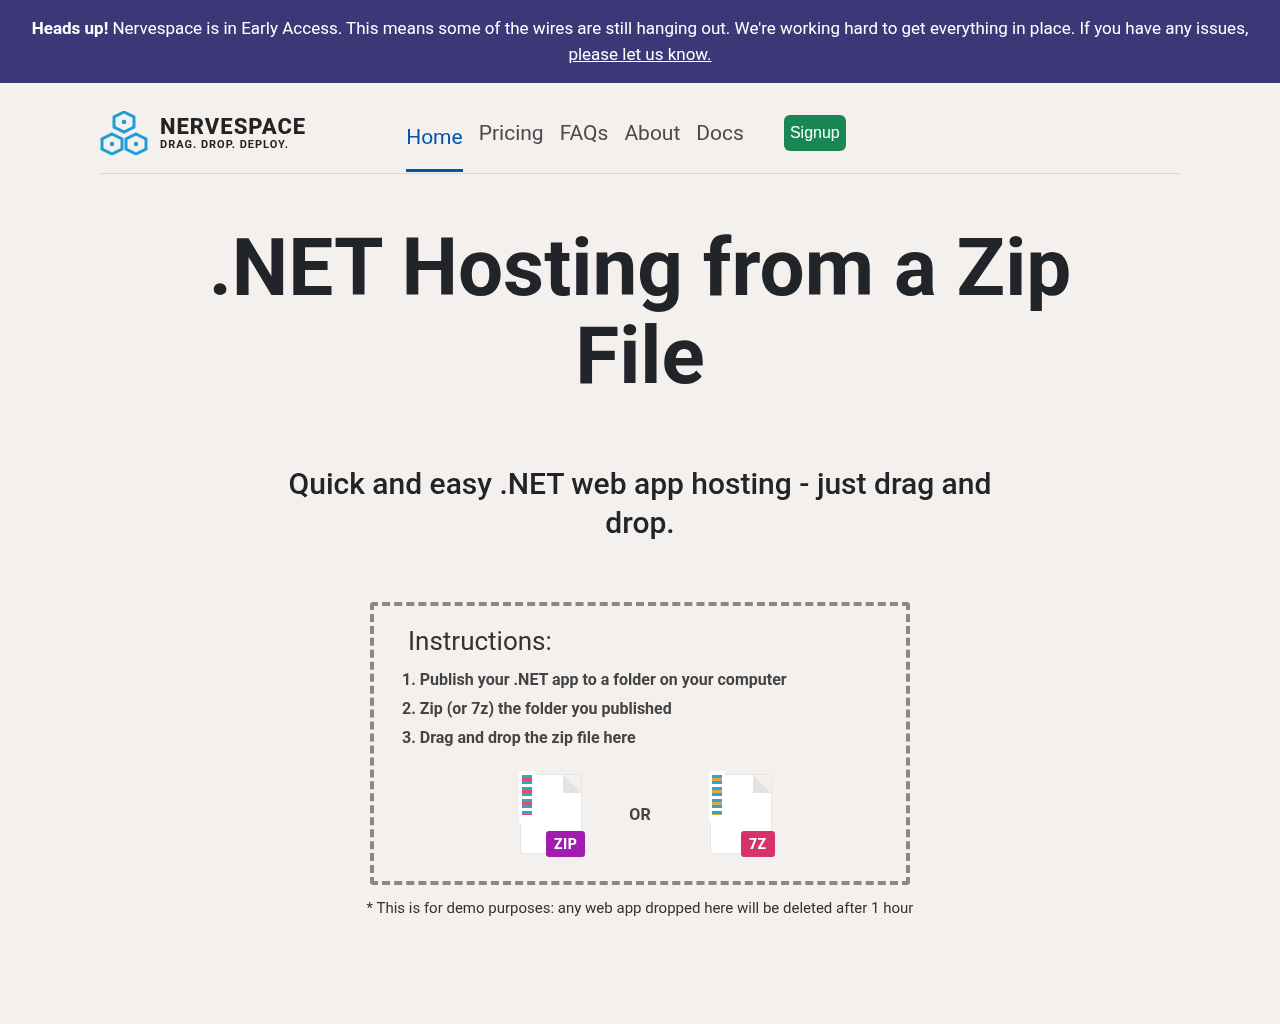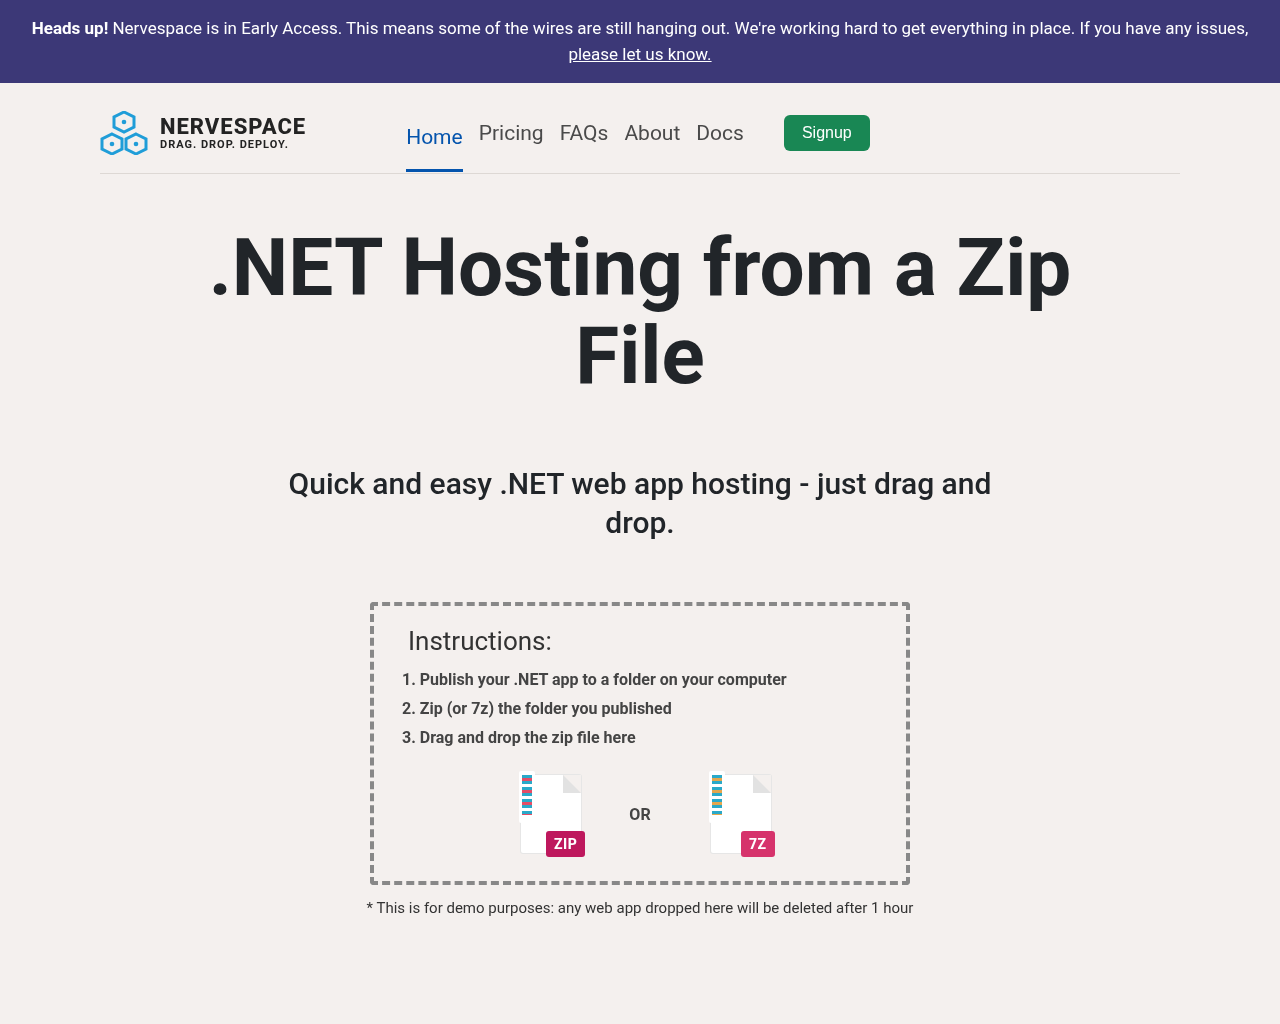--- a/index.html
+++ b/index.html
@@ -83,21 +83,21 @@
     .nav-link.active {
       color: #0454ad;
       border-bottom: 3px solid #0454ad;
       padding-bottom: 20px;
       margin-bottom: -23px;
     }
     .signup-btn {
       background-color: #198754;
       color: #fff;
       border: none;
-      padding: 9px 18px;
+      padding: 9px 6px;
       border-radius: 6px;
       font-size: 16px;
       cursor: pointer;
       margin-left: 24px;
     }
     .hero {
       text-align: center;
       padding: 50px 60px 0 60px;
     }
     .hero-title {
@@ -220,21 +220,21 @@
       position: absolute;
       right: -4px;
       bottom: 0;
       padding: 5px 8px;
       font-size: 14px;
       font-weight: 800;
       color: #fff;
       border-radius: 3px;
       letter-spacing: 0.5px;
     }
-    .ext-zip { background: #be185d; }
+    .ext-zip { background: #a21caf; }
     .ext-7z { background: #d6336c; }
     .disclaimer {
       font-size: 15px;
       color: #333;
       margin-top: 14px;
     }
   </style>
 </head>
 <body>
 

